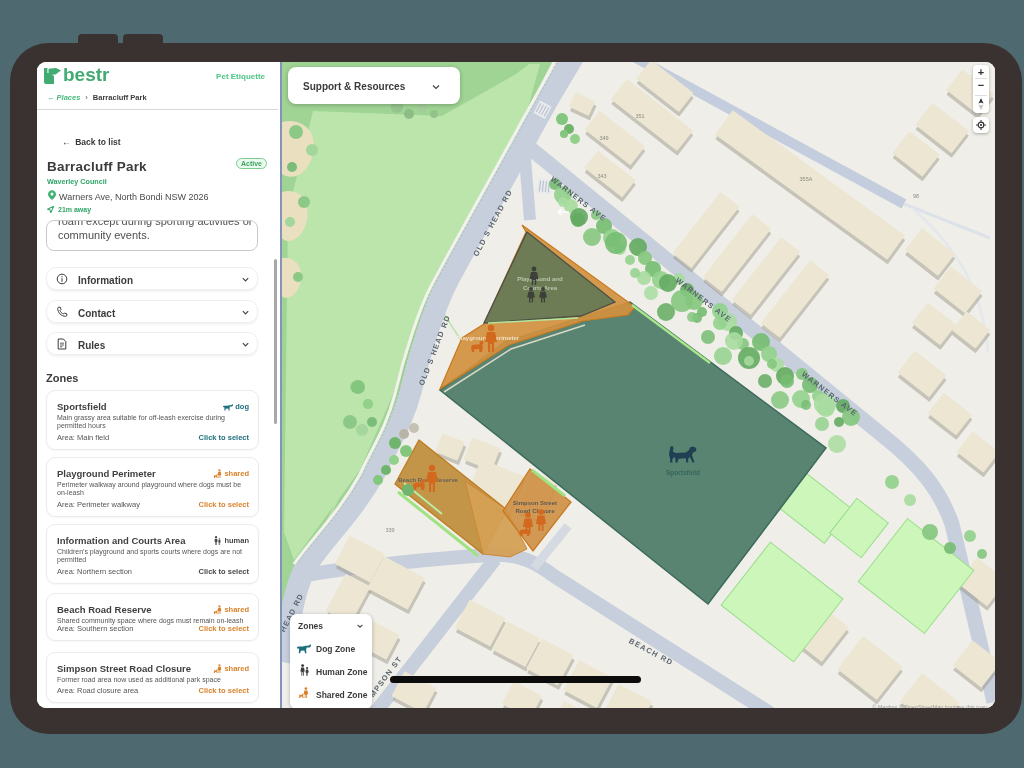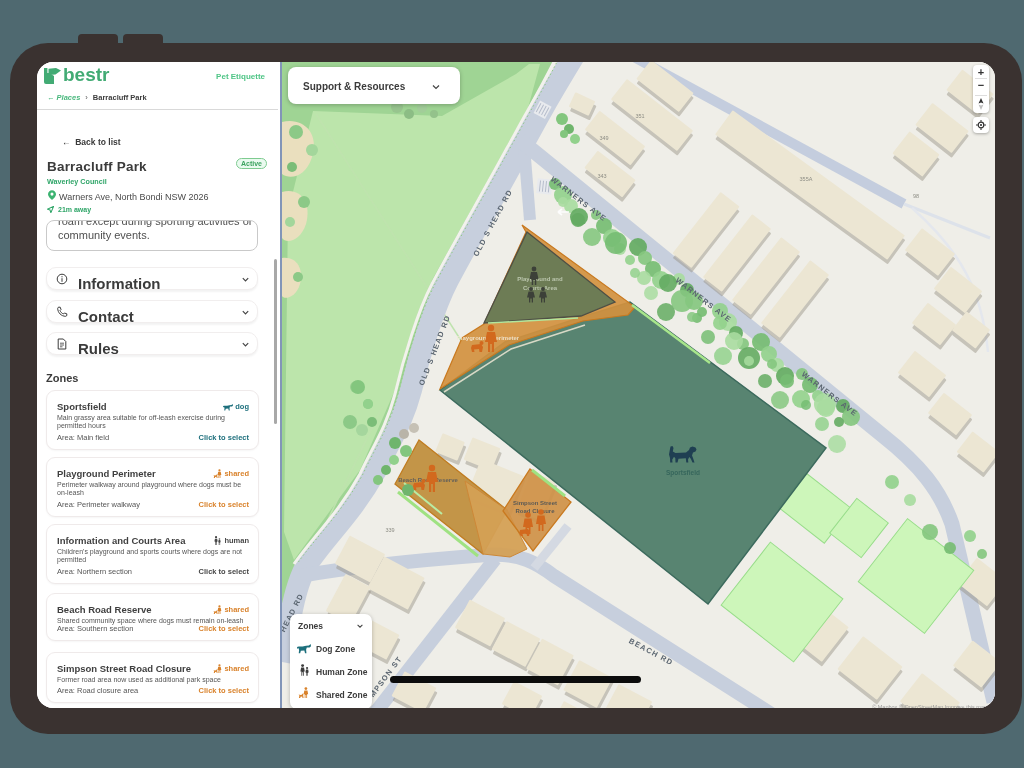--- a/index.html
+++ b/index.html
@@ -1,20 +1,20 @@
 <!DOCTYPE html>
 <html><head>
 <meta charset="utf-8">
 <style>
   * { margin:0; padding:0; box-sizing:border-box; }
   html,body { width:1024px; height:768px; overflow:hidden; }
   body { background:#4f6970; font-family:"Liberation Sans", sans-serif; position:relative; }
   .tablet { position:absolute; left:10px; top:43px; width:1012px; height:691px; background:#3a3230; border-radius:38px; }
   .bump { position:absolute; background:#3a3230; height:10px; width:40px; border-radius:4px 4px 0 0; top:34px; }
-  .screen { position:absolute; left:37px; top:62px; width:958px; height:646px; background:#fff; border-radius:16px; overflow:hidden; }
+  .screen { position:absolute; left:37px; top:62px; width:958px; height:646px; background:#fff; border-radius:9px; overflow:hidden; }
   .sidebar { position:absolute; left:0; top:0; width:241px; height:646px; background:#fff; }
   .vline { position:absolute; left:243px; top:0; width:2px; height:646px; background:#8295b8; }
   .map { position:absolute; left:245px; top:0; width:713px; height:646px; background:#efeee8; overflow:hidden; }
 
   .logoicon { position:absolute; left:7px; top:6px; width:17px; height:16px; }
   .logotext { position:absolute; left:26px; top:2px; font-size:19px; font-weight:bold; color:#42ab74; }
   .petiq { position:absolute; right:13px; top:10px; font-size:8px; font-weight:bold; color:#4fc586; }
   .crumbs { position:absolute; left:10px; top:31px; font-size:7.5px; color:#3c3c3c; font-weight:bold; }
   .crumbs .gr { color:#49b87d;font-style:italic; }
   .crumbs .sep { color:#555; font-weight:normal; padding:0 5px; }
@@ -23,21 +23,21 @@
   .title { position:absolute; left:10px; top:97px; font-size:13.5px; font-weight:bold; color:#3b3b3b; letter-spacing:0.2px; }
   .badge-active { position:absolute; left:199px; top:96px; width:31px; height:11px; border:1px solid #7ecb90; border-radius:6px; background:#eafaef; color:#3da360; font-size:7px; font-weight:bold; text-align:center; line-height:9.5px; }
   .council { position:absolute; left:10px; top:115px; font-size:7.2px; font-weight:bold; color:#2fa568; }
   .addr { position:absolute; left:22px; top:130px; font-size:9px; color:#4a4a4a; }
   .pin { position:absolute; left:11px; top:128px; width:8px; height:10px; }
   .away { position:absolute; left:21px; top:144px; font-size:7px; font-weight:bold; color:#2fa568; }
   .navic { position:absolute; left:10px; top:144px; width:7px; height:7px; }
   .descbox { position:absolute; left:9px; top:158px; width:212px; height:31px; border:1px solid #c9c9c9; border-radius:8px; overflow:hidden; }
   .descbox .in { position:absolute; left:11px; top:-7px; width:198px; font-size:11px; line-height:14px; color:#4f4f4f; }
   .acc { position:absolute; left:9px; width:212px; height:23px; background:#fff; border:1px solid #f1eeee; border-radius:10px; box-shadow:0 2px 2px rgba(0,0,0,0.05); }
-  .acc .lbl { position:absolute; left:31px; top:7px; font-size:15px; font-weight:bold; color:#3b3b3b; }
+  .acc .lbl { position:absolute; left:31px; top:7px; font-size:10px; font-weight:bold; color:#3b3b3b; }
   .acc .ico { position:absolute; left:9px; top:5px; width:12px; height:12px; }
   .acc .chev { position:absolute; right:7px; top:7px; width:9px; height:9px; }
   .zoneshdr { position:absolute; left:9px; top:310px; font-size:11px; font-weight:bold; color:#3b3b3b; }
   .card { position:absolute; left:9px; width:213px; background:#fff; border:1px solid #efeaea; border-radius:9px; box-shadow:0 1px 2px rgba(0,0,0,0.04); }
   .card .t { position:absolute; left:10px; top:10px; font-size:9.5px; font-weight:bold; color:#3f3f3f; }
   .card .bdg { position:absolute; right:9px; top:11px; font-size:7.5px; font-weight:bold; }
   .card .bdg svg { vertical-align:-2px; margin-right:2px; }
   .card .d { position:absolute; left:10px; top:23px; width:196px; font-size:7px; line-height:7.6px; color:#555; }
   .card .ar { position:absolute; left:10px; bottom:7px; font-size:7.5px; color:#555; }
   .card .cs { position:absolute; right:9px; bottom:7px; font-size:7.5px; font-weight:bold; }

